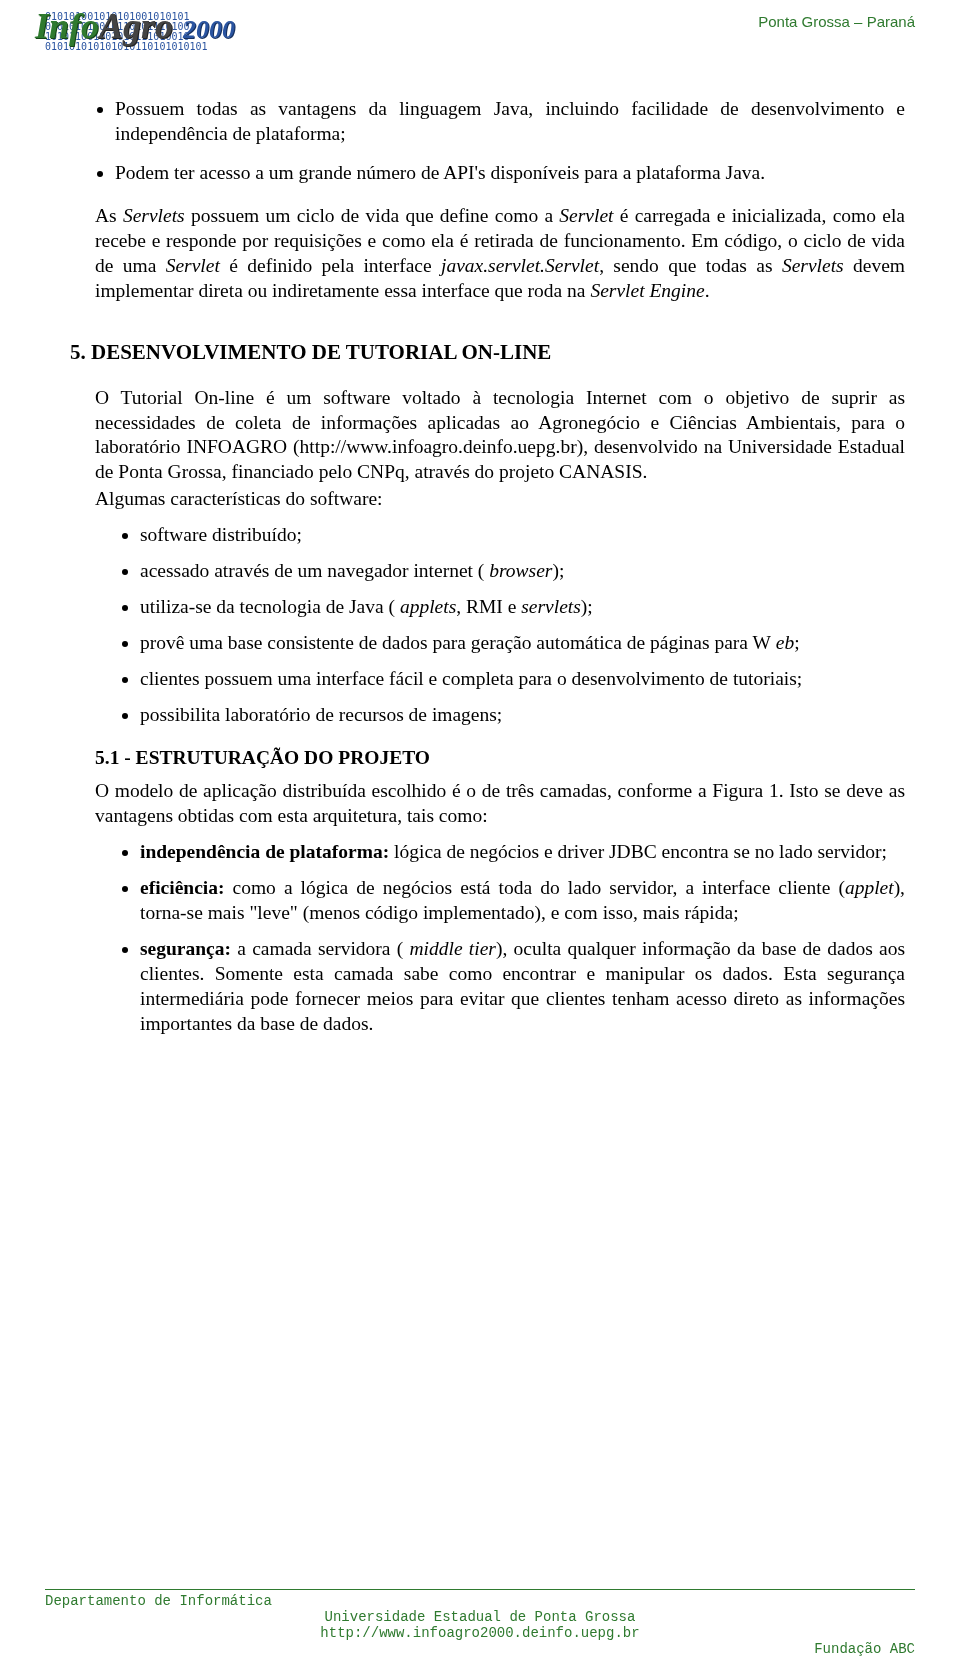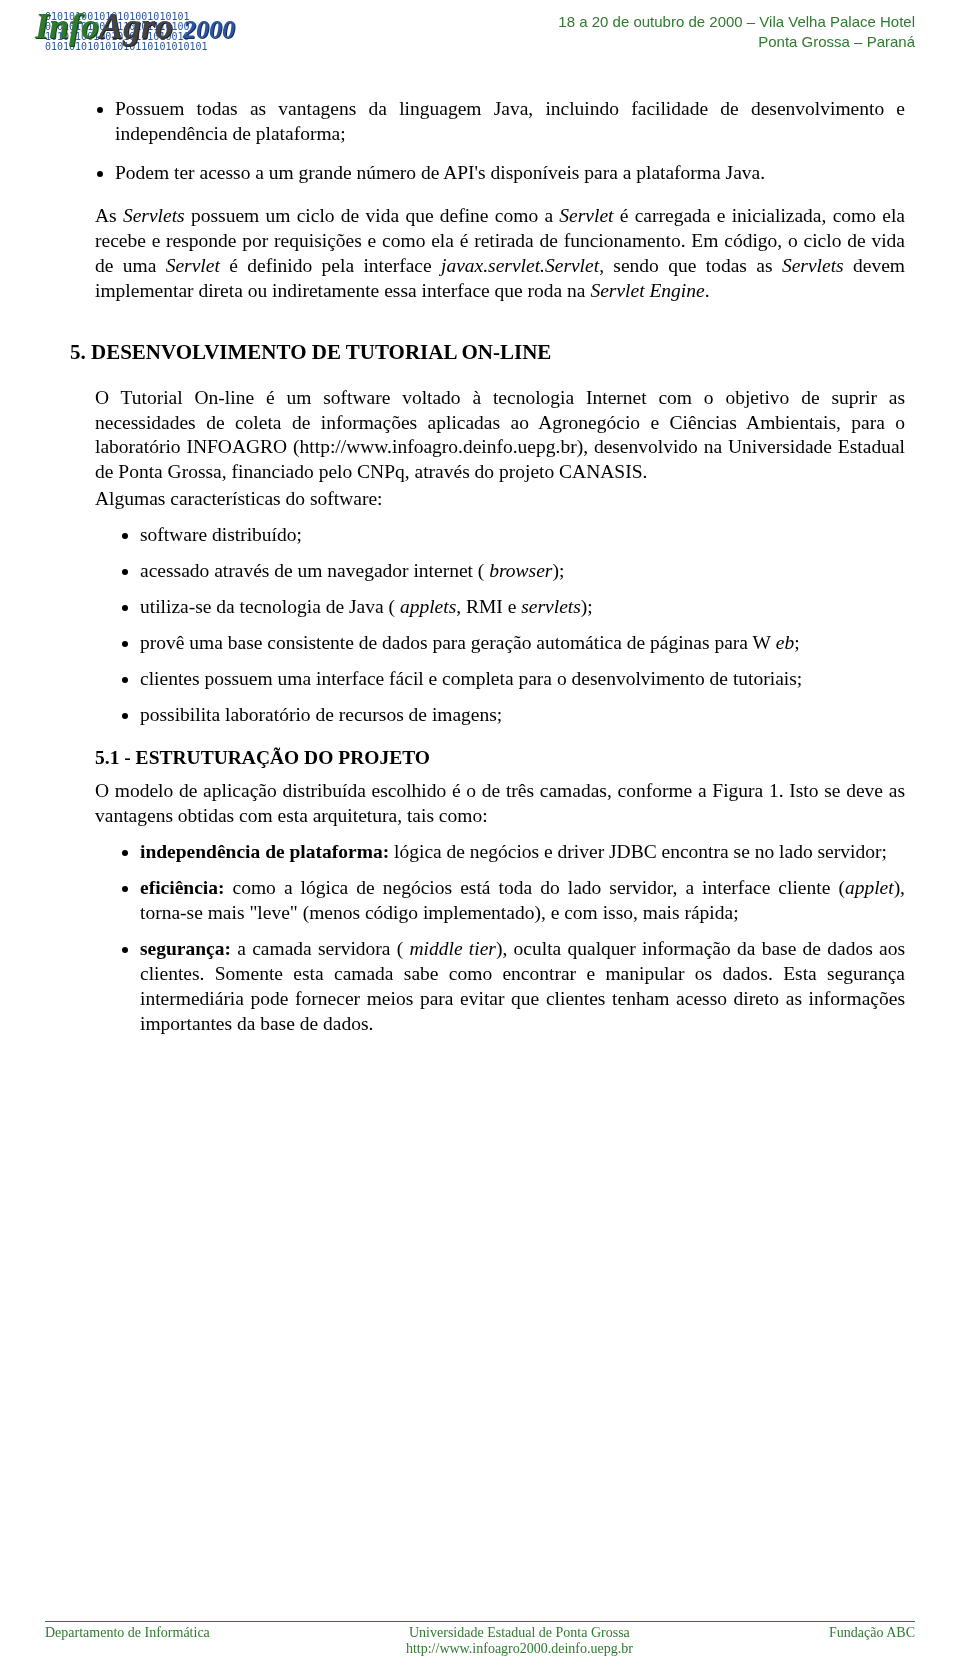--- a/index.html
+++ b/index.html
@@ -128,23 +128,24 @@
     box-sizing: border-box;
     padding: 0 45px;
   }
   .footer-line {
     border-top: 1px solid #2f7a2f;
     margin-bottom: 3px;
   }
   .footer-row {
     display: flex;
     justify-content: space-between;
-    font-family: Liberation Serif, serif;
+    font-family: Liberation Mono, monospace;
     font-size: 14px;
     color: #2f7a2f;
+    flex-direction: column;
   }
   .footer-row .fcenter {
     text-align: center;
   }
   .footer-row .fright {
     text-align: right;
   }
 </style>
 </head>
 <body>
@@ -157,21 +158,20 @@
 010101010010110101110100
 101011001001010111010010
 010101010101010110101010101</div>
       <div class="logo-text">
         <span class="logo-info">Info</span>
           <span class="logo-agro">Agro</span>
         <span class="logo-year">2000</span>
       </div>
     </div>
     <div class="header-right">
-      <div>18 a 20 de outubro de 2000 – Vila Velha  Palace Hotel</div>
       <div>Ponta Grossa – Paraná</div>
     </div>
   </div>
 
   <div class="content">
 
     <ul class="outer">
       <li>Possuem todas as vantagens da linguagem Java, incluindo facilidade de desenvolvimento e independência de plataforma;</li>
       <li>Podem ter acesso a um grande número de API's disponíveis para a plataforma Java.</li>
     </ul>

